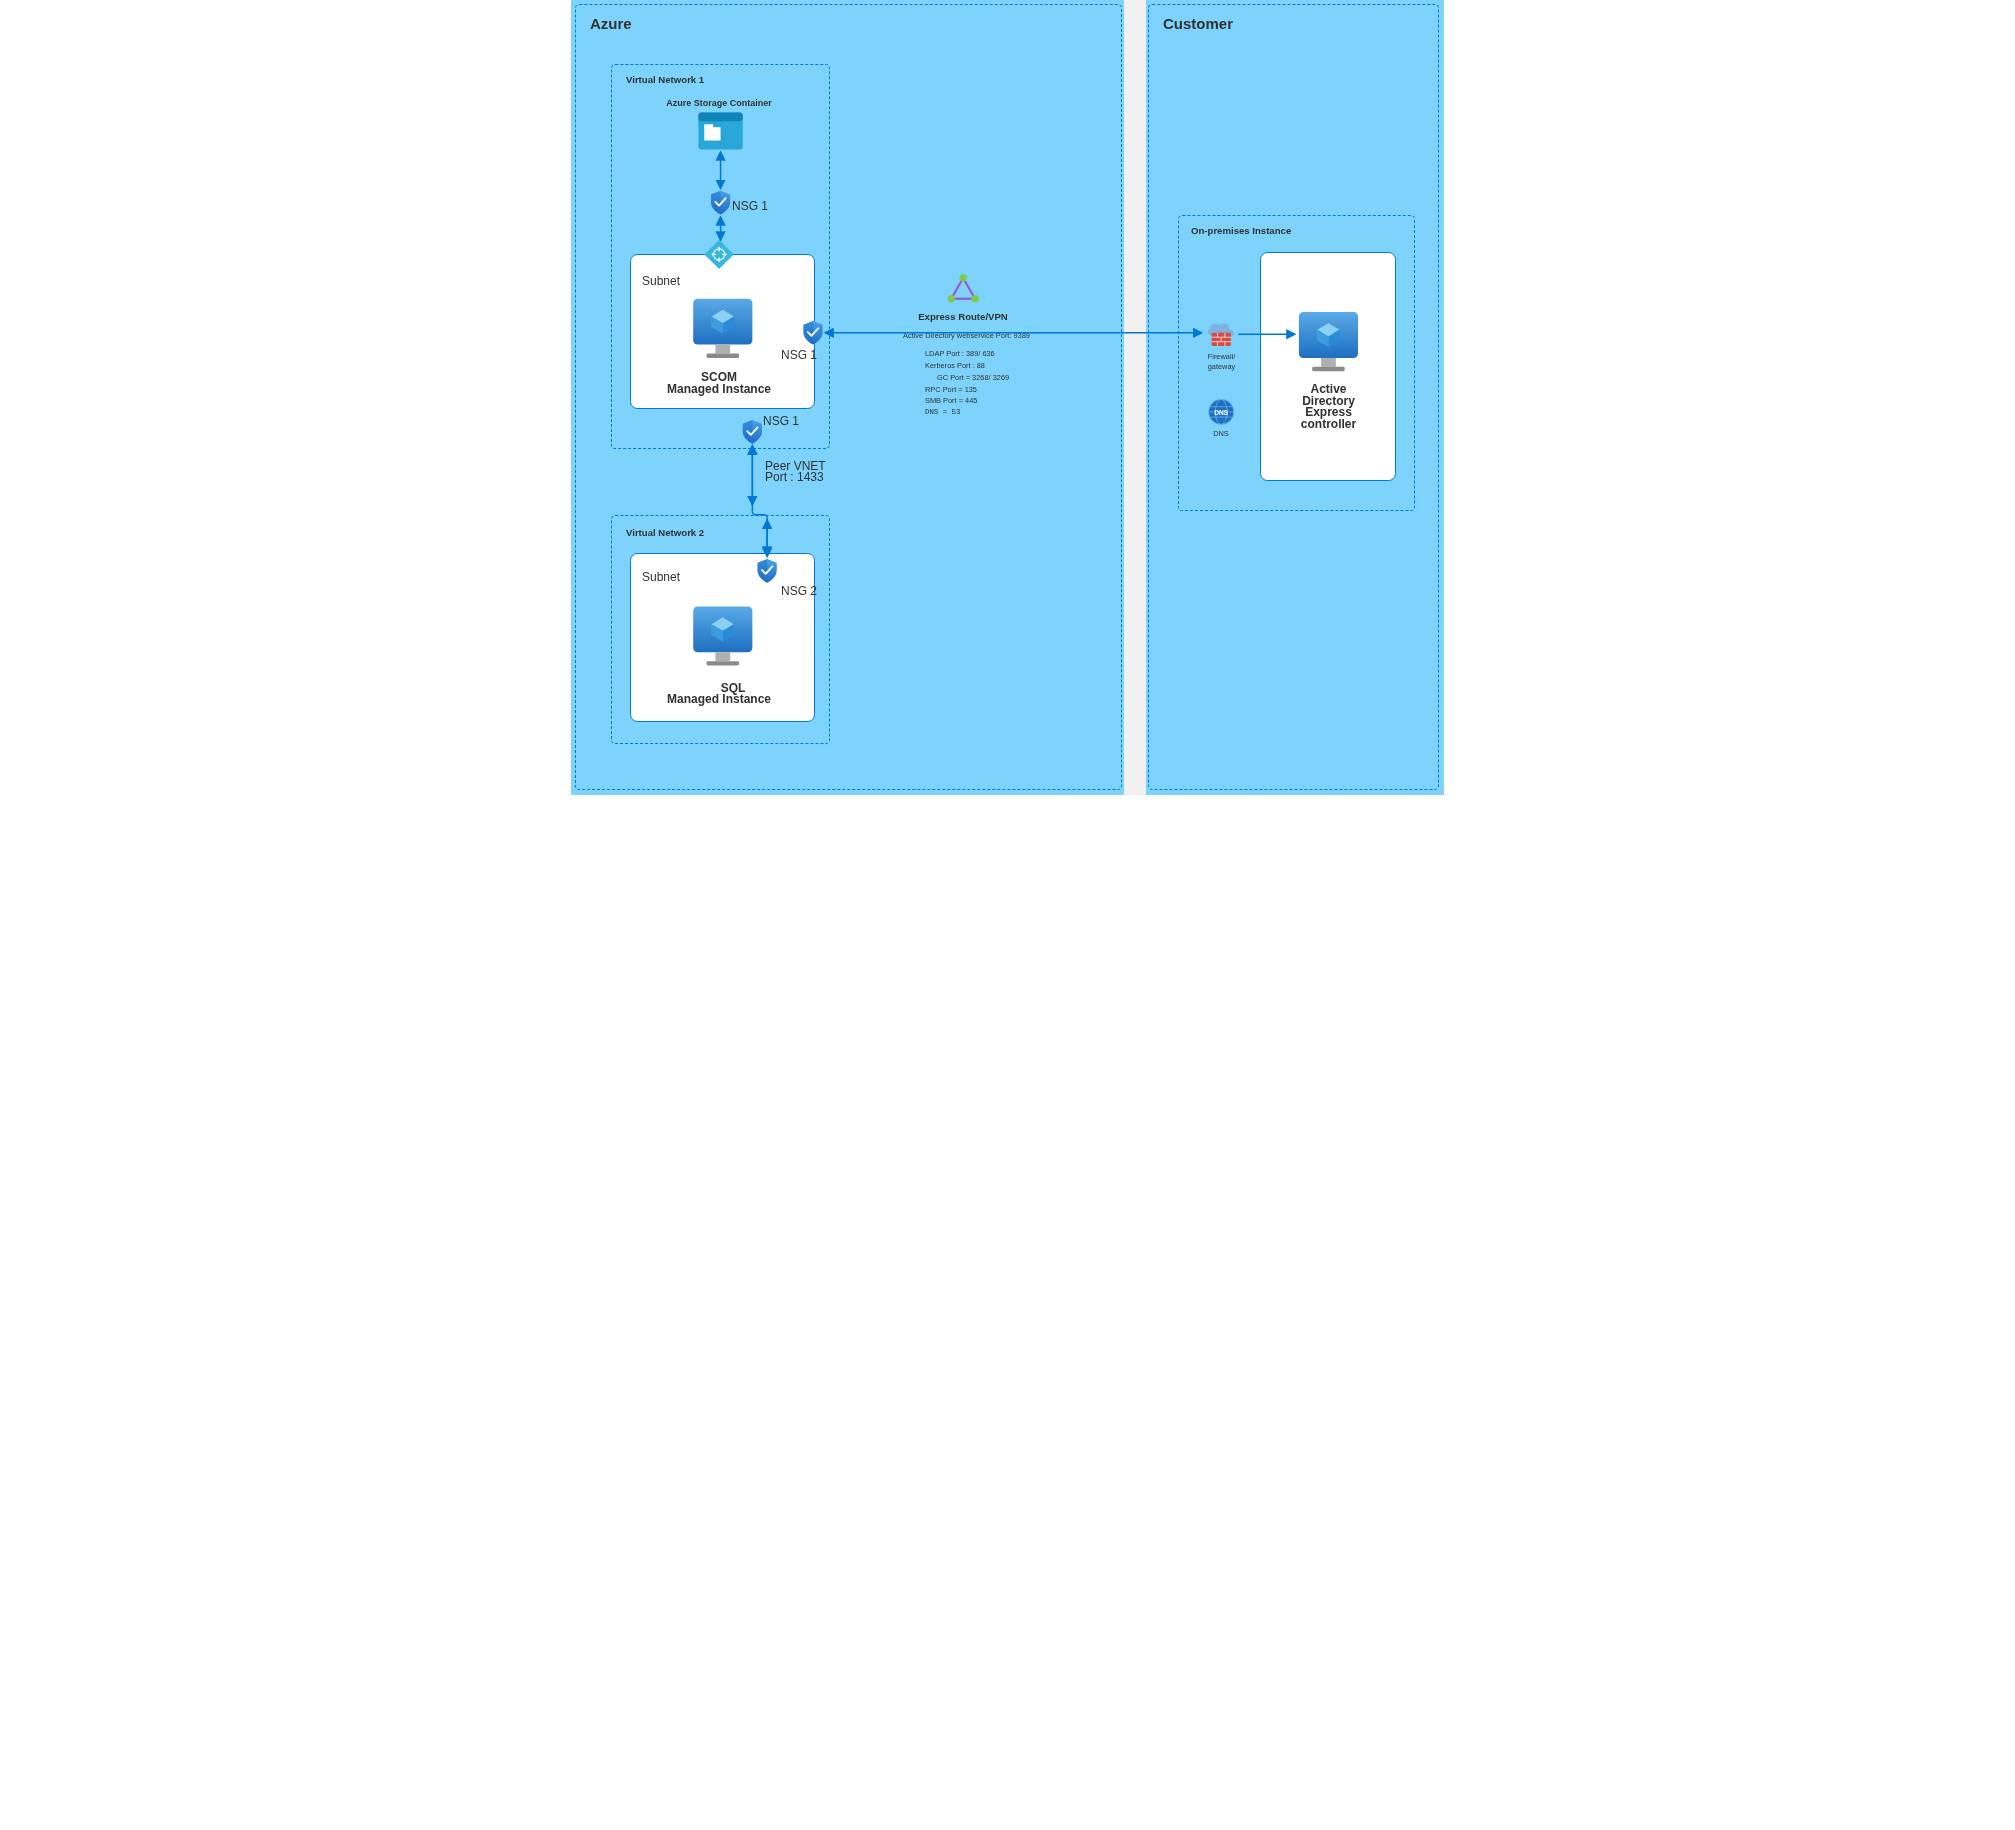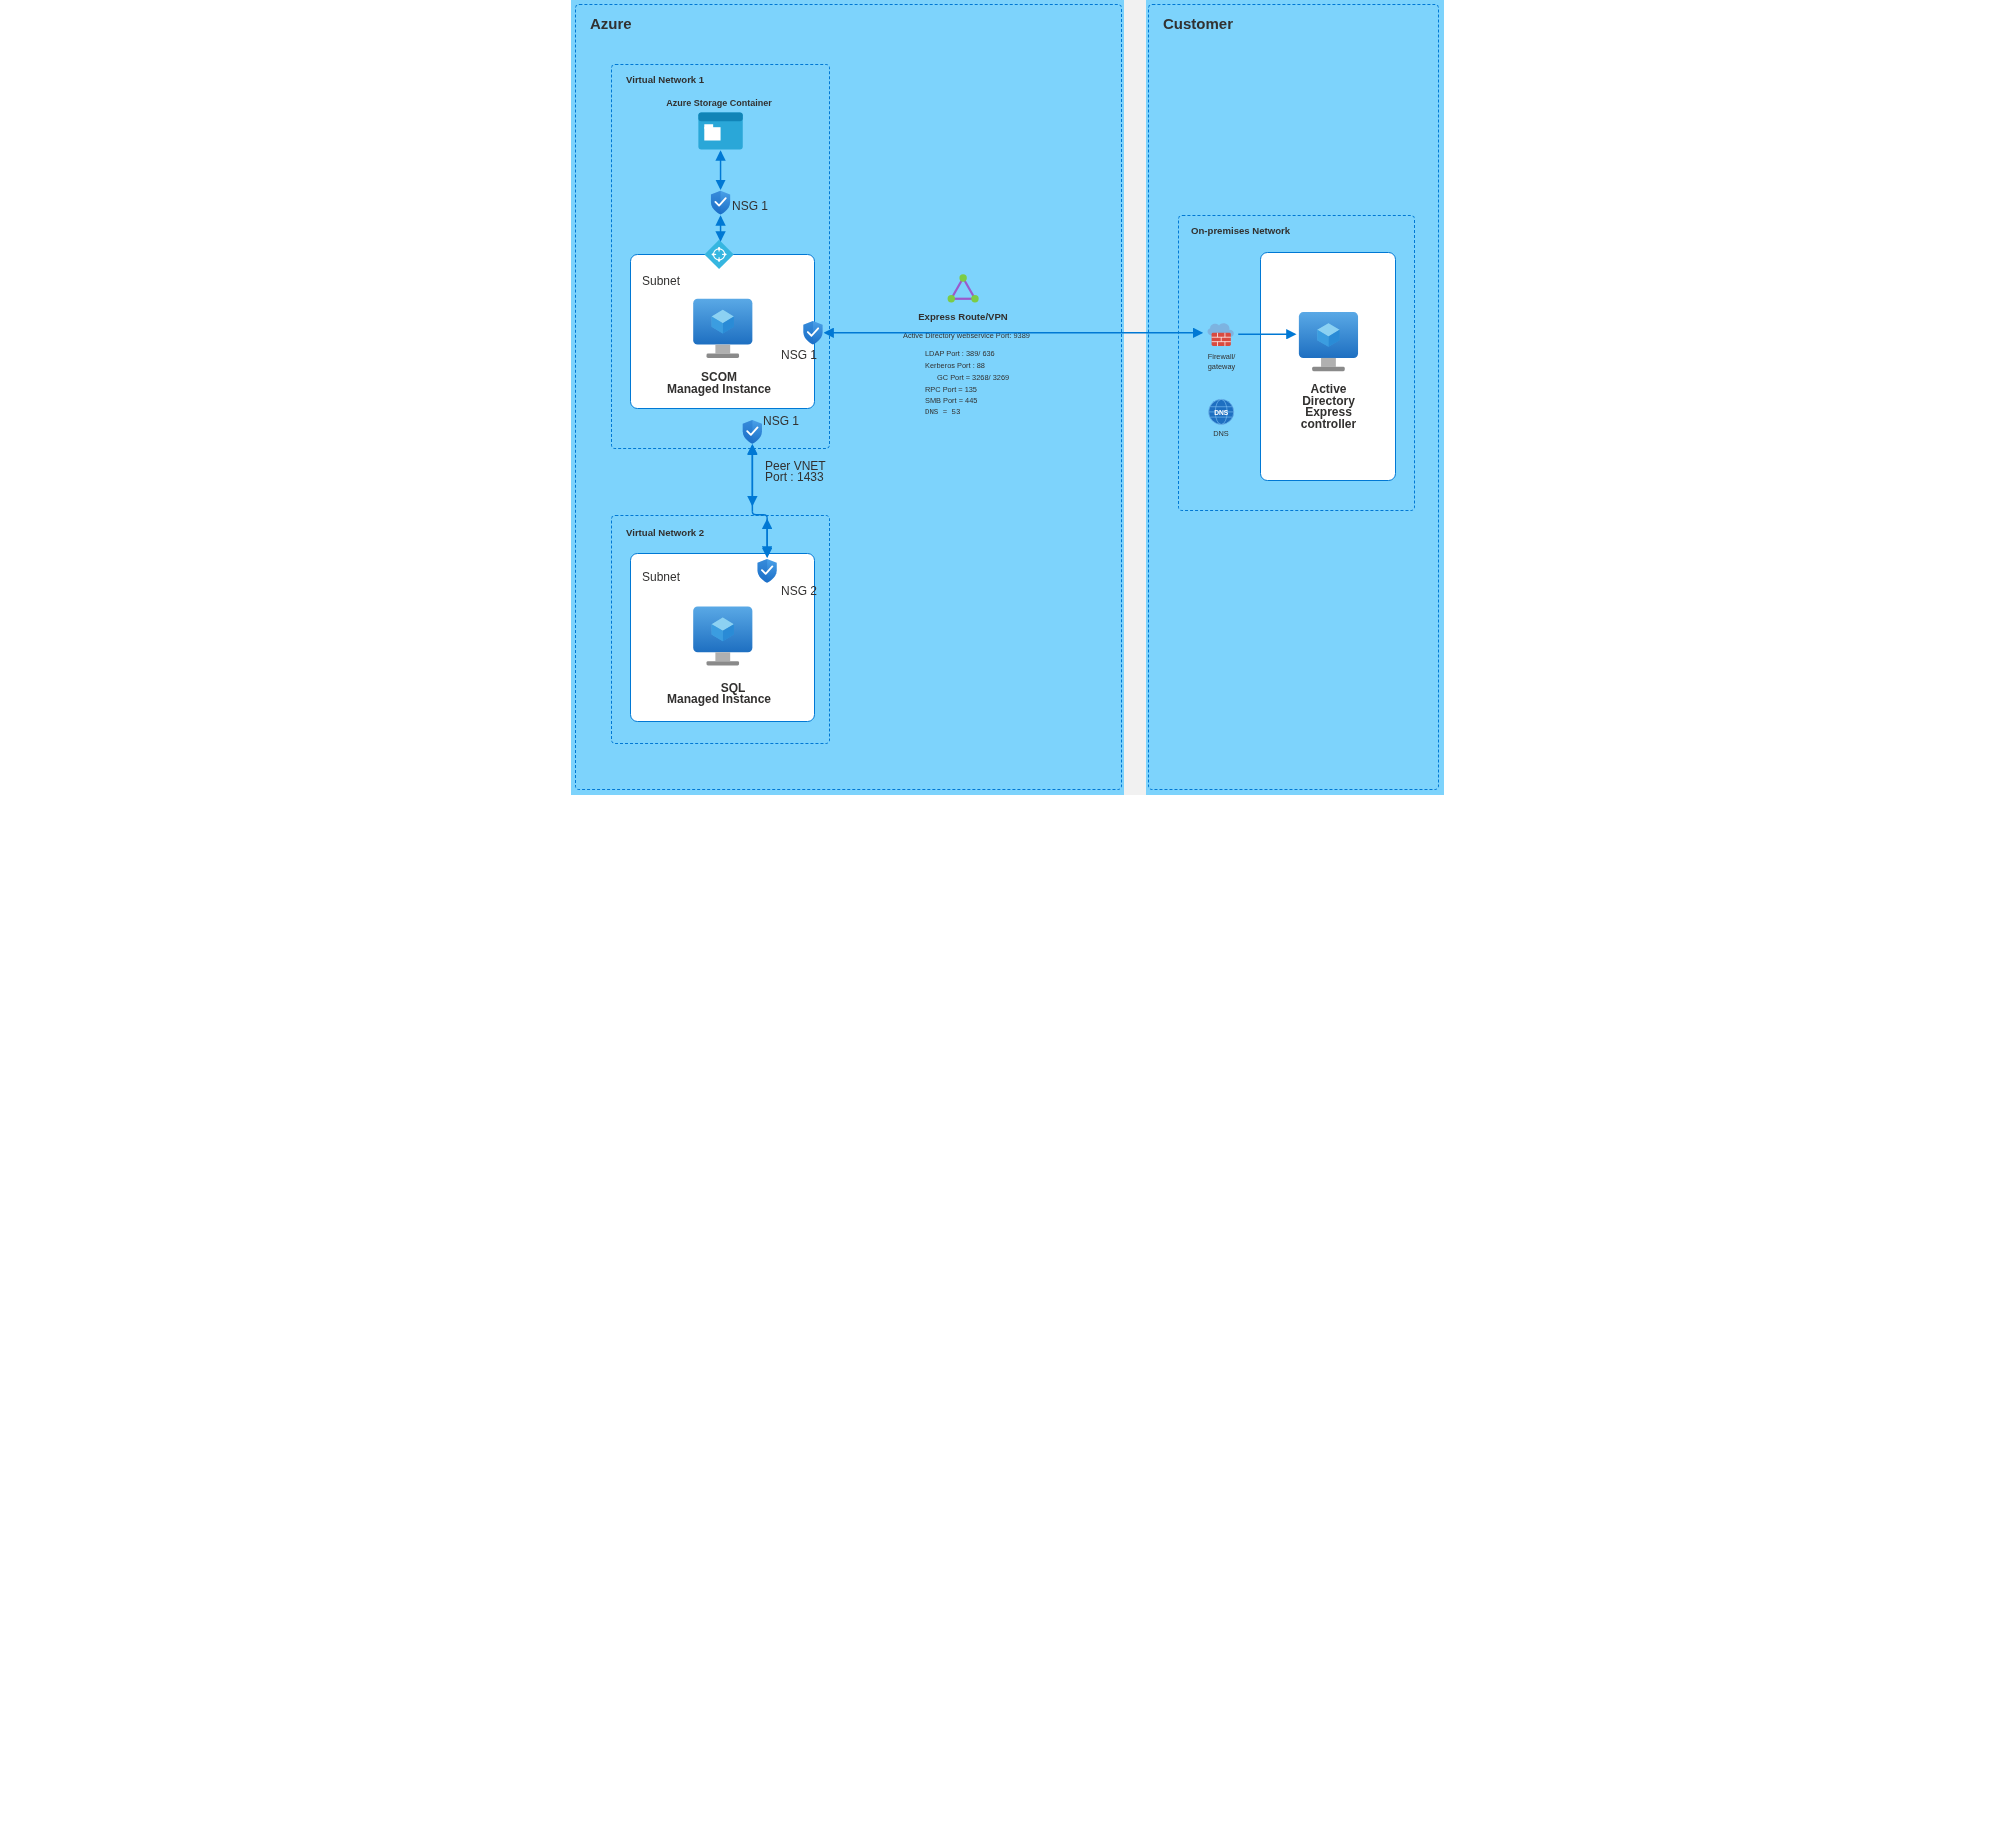--- a/index.html
+++ b/index.html
@@ -108,21 +108,21 @@
   <div class="label bold centered" style="left:318px; top:311px; width:148px; font-size:9.6px;">Express Route/VPN</div>
   <div class="label-xs centered" style="left:311px; top:331px; width:169px;">Active Directory webservice Port: 9389</div>
   <div class="label-xs" style="left:354px; top:349px;">LDAP Port : 389/ 636</div>
   <div class="label-xs" style="left:354px; top:361px;">Kerberos Port : 88</div>
   <div class="label-xs" style="left:366px; top:373px;">GC Port = 3268/ 3269</div>
   <div class="label-xs" style="left:354px; top:385px;">RPC Port = 135</div>
   <div class="label-xs" style="left:354px; top:396px;">SMB Port = 445</div>
   <div class="label-xs" style="left:354px; top:408px;font-family:Liberation Mono, monospace;">DNS = 53</div>
 
   <div class="dashed-box" style="left:607px; top:215px; width:237px; height:296px;"></div>
-  <div class="box-title" style="left:620px; top:225px;">On-premises Network</div>
+  <div class="box-title" style="left:620px; top:225px;">On-premises Instance</div>
 
   <div class="solid-box" style="left:689px; top:252px; width:136px; height:229px;"></div>
 
   <div class="label-xs centered" style="left:629px; top:352px; width:43px;">Firewall/</div>
   <div class="label-xs centered" style="left:629px; top:362px; width:43px;">gateway</div>
 
   <div class="label-xs centered" style="left:633px; top:429px; width:34px;">DNS</div>
 
   <div class="label-sm bold centered" style="left:710px; top:382px; width:95px;">Active</div>
   <div class="label-sm bold centered" style="left:710px; top:394px; width:95px;">Directory</div>

